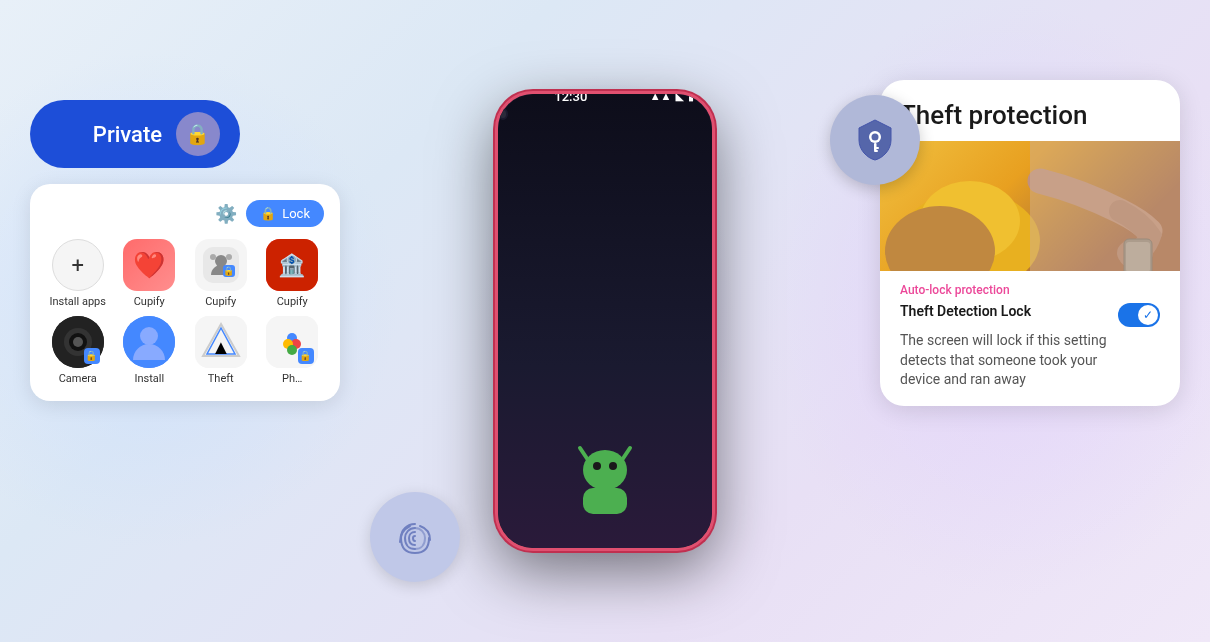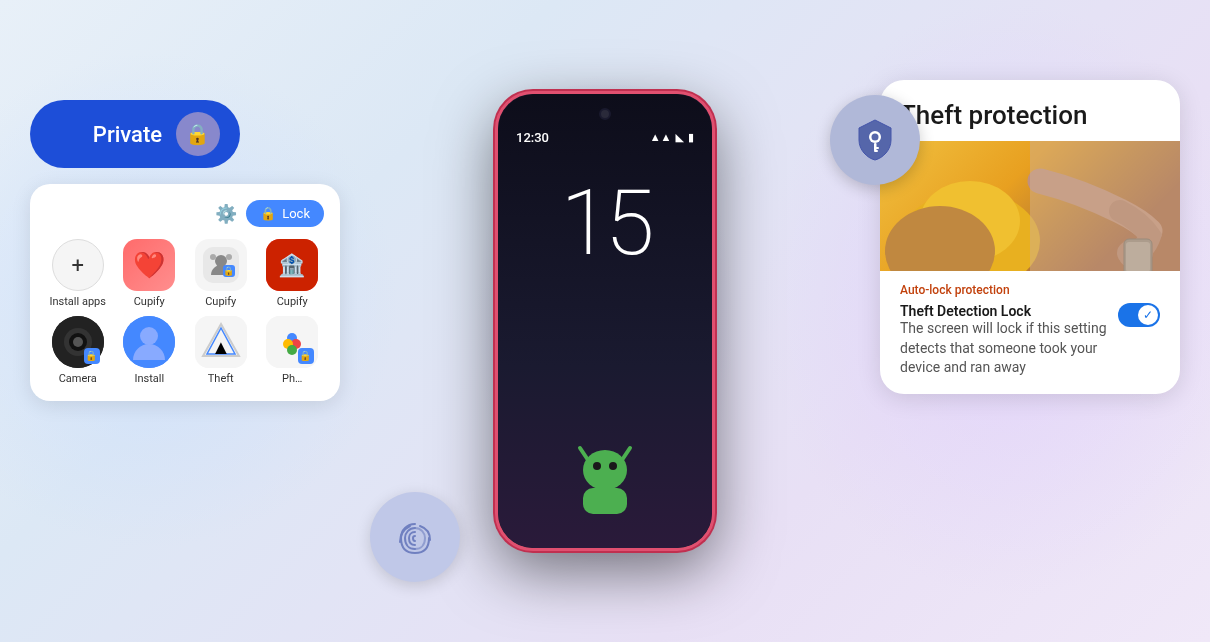--- a/index.html
+++ b/index.html
@@ -239,30 +239,30 @@
       width: 100%;
       height: 130px;
       background: linear-gradient(135deg, #f0c040 0%, #e8a020 40%, #c08030 60%, #a06040 80%);
       position: relative;
       overflow: hidden;
     }
     .theft-body {
       padding: 12px 20px 16px;
     }
     .auto-lock-label {
-      color: #c2410c;
+      color: #ec4899;
       font-size: 12px;
       font-weight: 500;
       margin-bottom: 6px;
     }
     .theft-detection-title {
       font-size: 14px;
       font-weight: 600;
       color: #1a1a1a;
-      margin-bottom: 0;
+      margin-bottom: 12px;
     }
     .theft-detection-desc {
       font-size: 14px;
       color: #555;
       line-height: 1.4;
       flex: 1;
     }
     .theft-row {
       display: flex;
       align-items: flex-start;
@@ -441,32 +441,31 @@
         <span class="app-label">Ph…</span>
       </div>
     </div>
   </div>
 </div>
 
 <div class="phone-glow"></div>
 
 <div class="phone">
   <div class="phone-inner">
-    <div style="display:flex; flex-direction:column; align-items:center; width:100%;gap:28px;">
+    <div style="display:flex; flex-direction:row; align-items:center; width:100%;gap:28px;">
       <div class="phone-camera"></div>
       <div class="phone-status-bar">
         <span class="phone-time">12:30</span>
         <div class="phone-icons">
           <span style="color:white; font-size:11px;">▲▲</span>
           <span style="color:white; font-size:11px;">◣</span>
           <span style="color:white; font-size:11px;">▮</span>
         </div>
       </div>
     </div>
-    <div class="phone-number">15</div>
 
     <svg class="android-robot" viewBox="0 0 100 80" fill="none" style="position:absolute; bottom:30px; left:50%; transform:translateX(-50%);">
 
       <line x1="35" y1="25" x2="25" y2="10" stroke="#4caf50" stroke-width="4" stroke-linecap="round"></line>
       <line x1="65" y1="25" x2="75" y2="10" stroke="#4caf50" stroke-width="4" stroke-linecap="round"></line>
 
       <ellipse cx="50" cy="32" rx="22" ry="20" fill="#4caf50"></ellipse>
 
       <circle cx="42" cy="28" r="4" fill="#1a1a1a"></circle>
       <circle cx="58" cy="28" r="4" fill="#1a1a1a"></circle>

